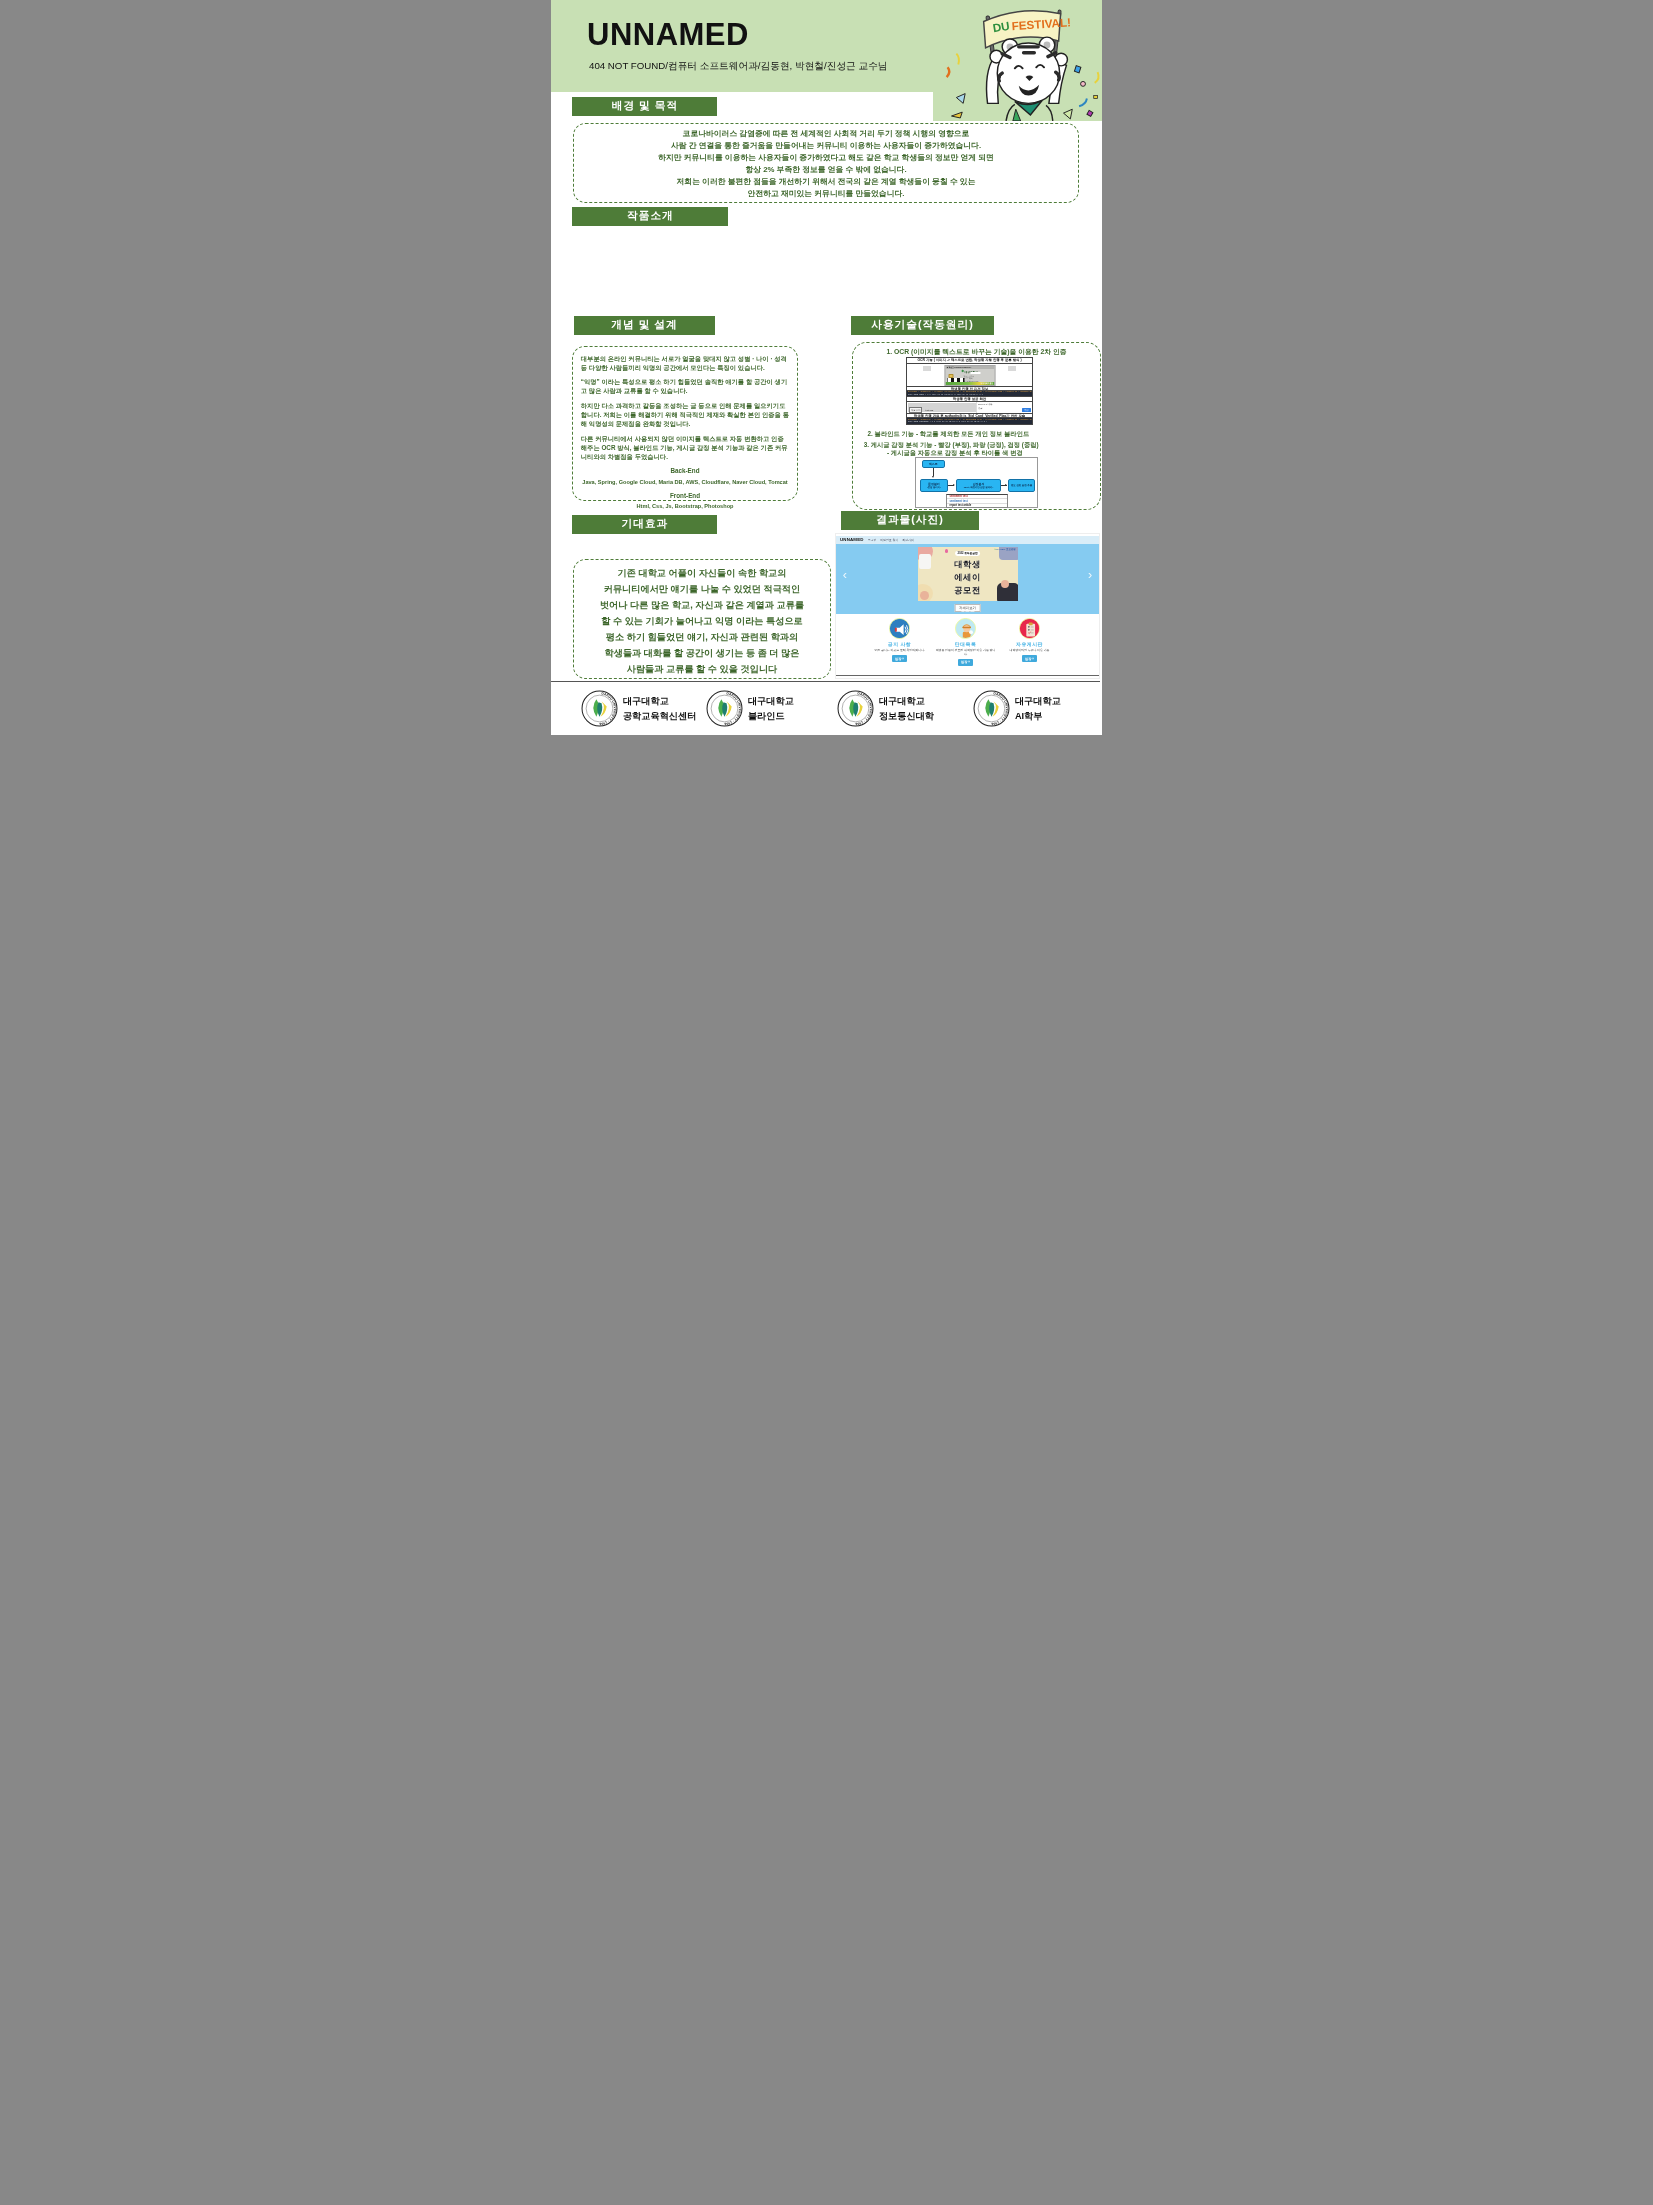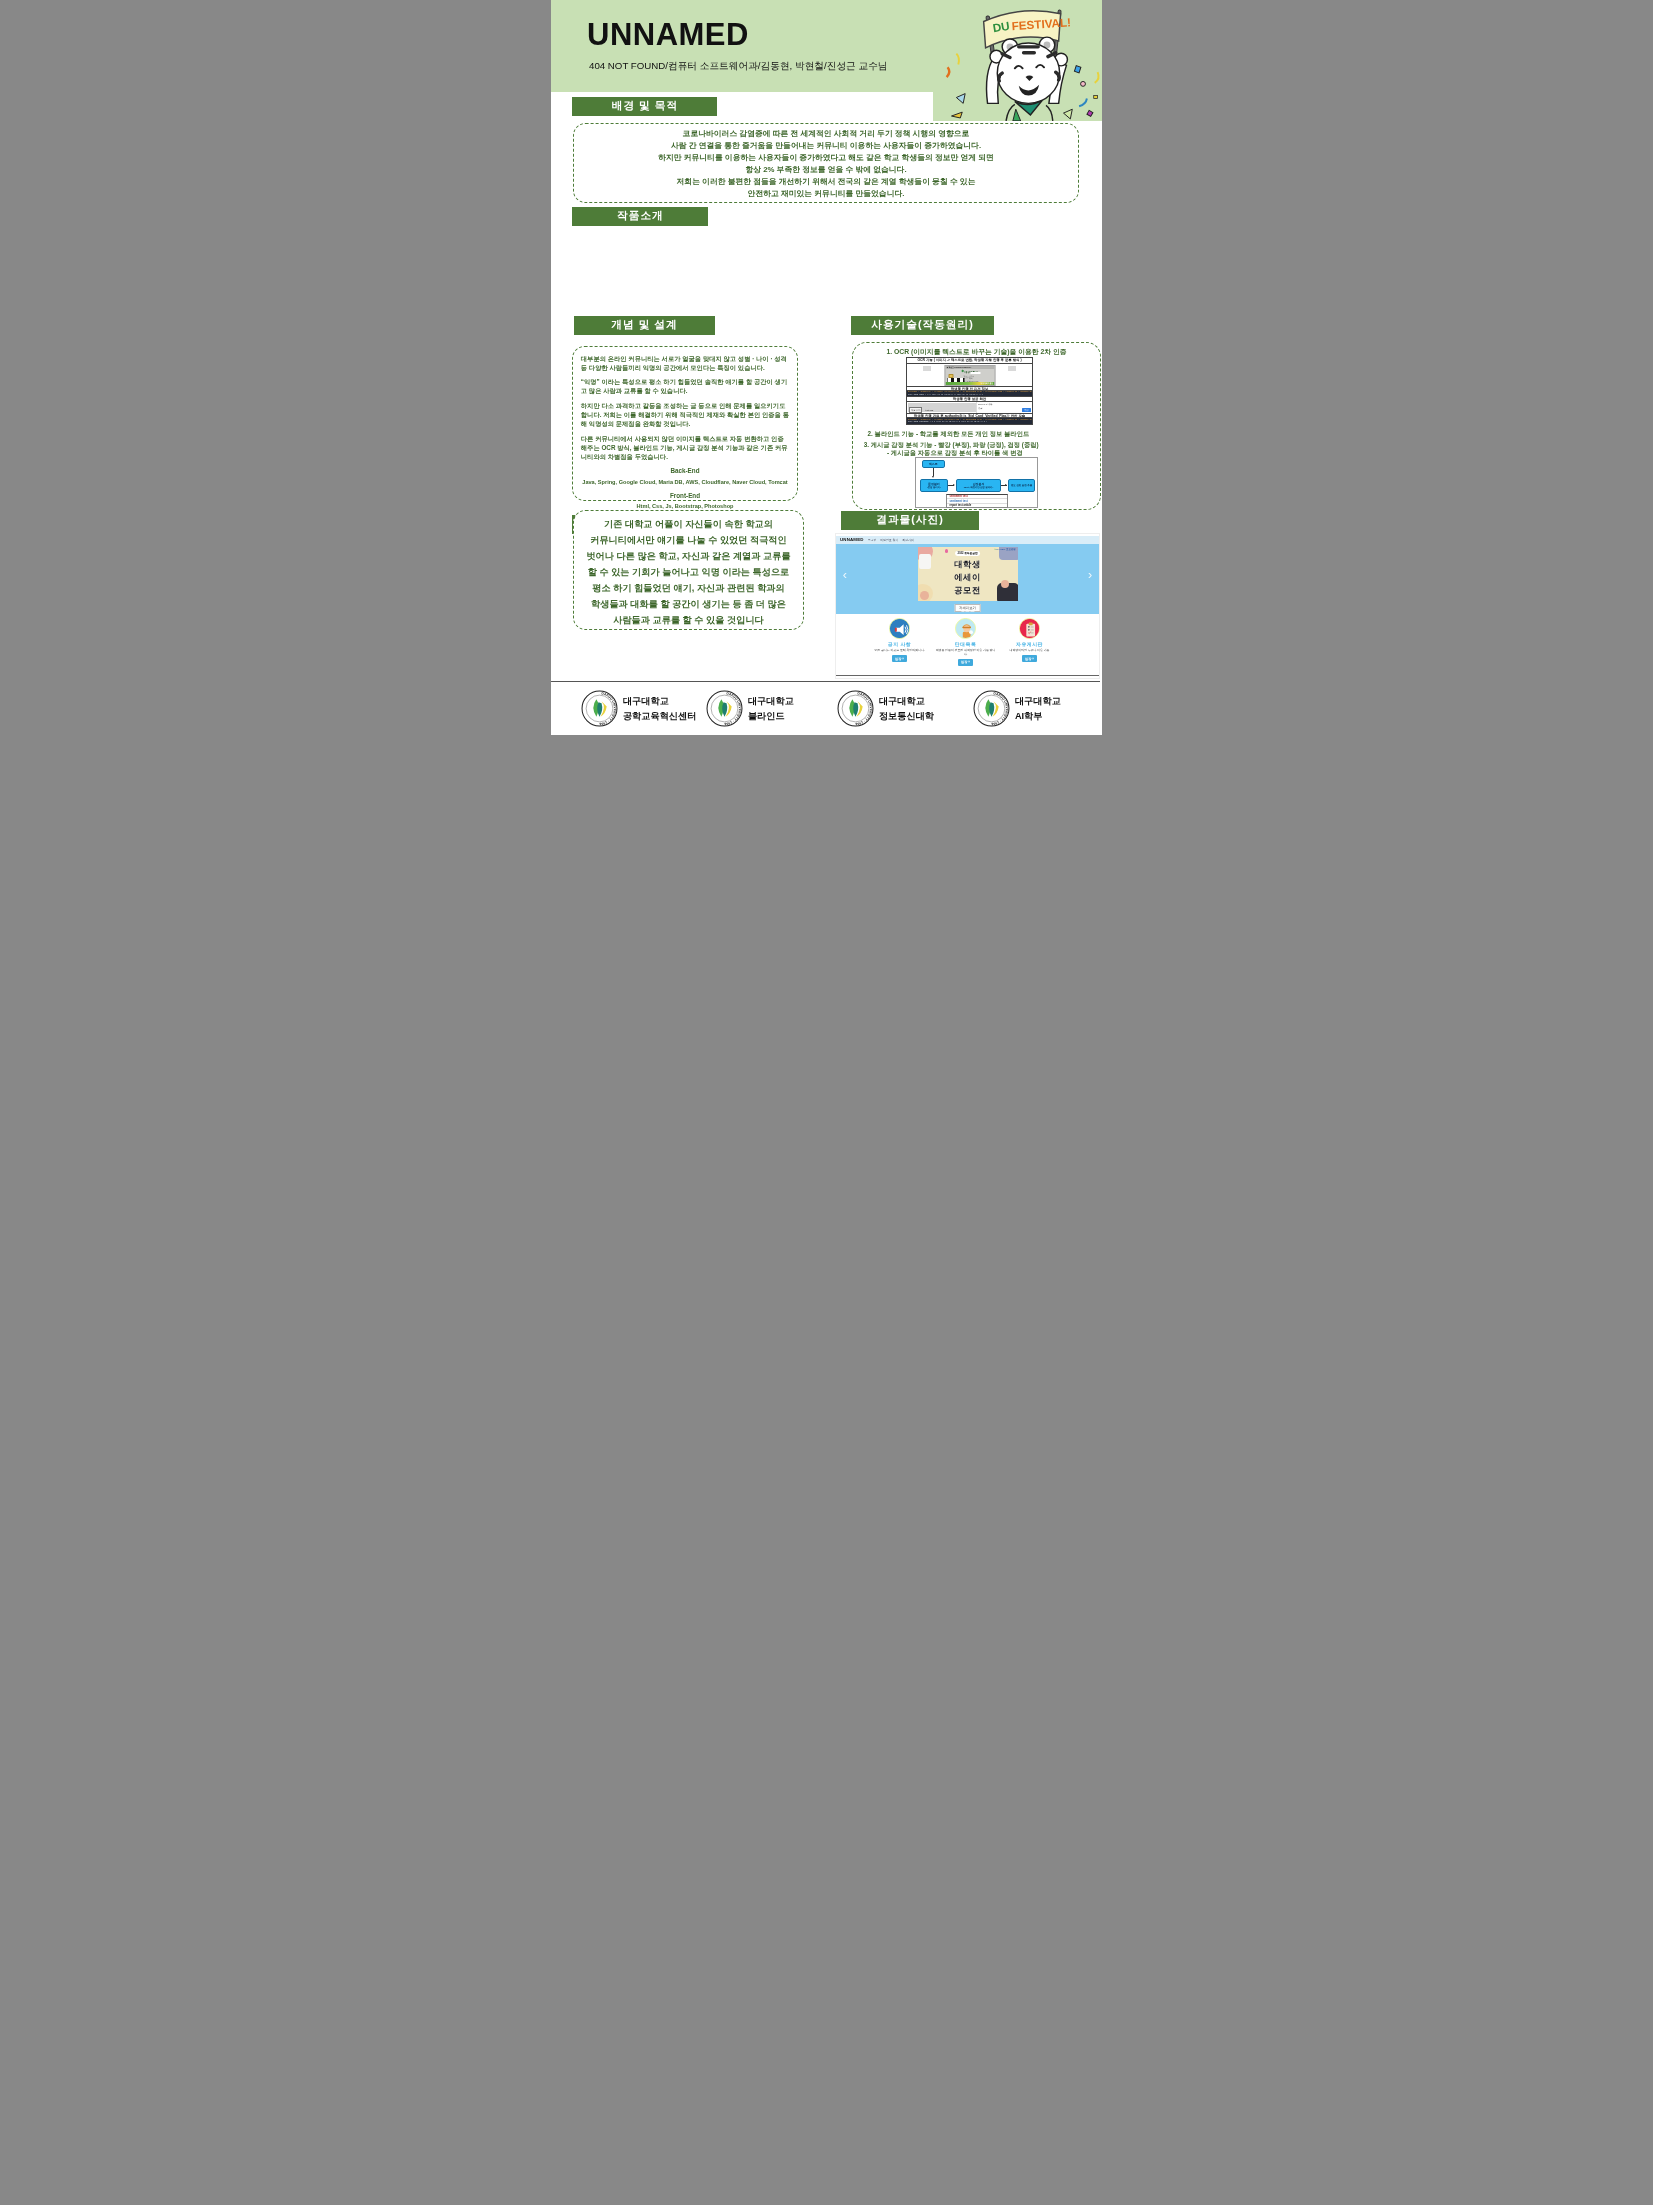--- a/index.html
+++ b/index.html
@@ -180,21 +180,21 @@
   </div>
   <div class="dashed box1 centerlines gtext" style="left:22px; top:123px; width:506px; height:80px; padding-top:4.4px;">
     <div>코로나바이러스 감염증에 따른 전 세계적인 사회적 거리 두기 정책 시행의 영향으로</div>
     <div>사람 간 연결을 통한 즐거움을 만들어내는 커뮤니티 이용하는 사용자들이 증가하였습니다.</div>
     <div>하지만 커뮤니티를 이용하는 사용자들이 증가하였다고 해도 같은 학교 학생들의 정보만 얻게 되면</div>
     <div>항상 2% 부족한 정보를 얻을 수 밖에 없습니다.</div>
     <div>저희는 이러한 불편한 점들을 개선하기 위해서 전국의 같은 계열 학생들이 뭉칠 수 있는</div>
     <div>안전하고 재미있는 커뮤니티를 만들었습니다.</div>
   </div>
 
-  <div class="bar" style="left:21.4px; top:207px; width:136px;">
+  <div class="bar" style="left:21.4px; top:207px; width:156px;">
     <span>작품소개</span>
   </div>
 
   <div class="bar" style="left:23px; top:316px; width:141px;">
     <span>개념 및 설계</span>
   </div>
   <div class="dashed concept gtext" style="left:21px; top:346px; width:226px; height:155px;">
     <p>대부분의 온라인 커뮤니티는 서로가 얼굴을 맞대지 않고 성별 · 나이 · 성격 등 다양한 사람들끼리 익명의 공간에서 모인다는 특징이 있습니다.</p>
     <p>“익명” 이라는 특성으로 평소 하기 힘들었던 솔직한 얘기를 할 공간이 생기고 많은 사람과 교류를 할 수 있습니다.</p>
     <p>하지만 다소 과격하고 갈등을 조성하는 글 등으로 인해 문제를 일으키기도 합니다. 저희는 이를 해결하기 위해 적극적인 제재와 확실한 본인 인증을 통해 익명성의 문제점을 완화할 것입니다.</p>
@@ -293,21 +293,21 @@
         <div class="sentrow" style="color:#b22222;">sentiment test</div>
         <div class="sentrow" style="color:#2d6db5;">sentiment test</div>
         <div class="sentrow" style="color:#111; border-bottom:none;">report test article</div>
       </div>
     </div>
   </div>
 
   <div class="bar" style="left:21.4px; top:515px; width:145px;">
     <span>기대효과</span>
   </div>
-  <div class="dashed expect centerlines gtext" style="left:22px; top:510px; width:231px; height:120px; padding-top:4.9px;">
+  <div class="dashed expect centerlines gtext" style="left:22px; top:559px; width:258px; height:120px; padding-top:4.9px;">
     <div>기존 대학교 어플이 자신들이 속한 학교의</div>
     <div>커뮤니티에서만 얘기를 나눌 수 있었던 적극적인</div>
     <div>벗어나 다른 많은 학교, 자신과 같은 계열과 교류를</div>
     <div>할 수 있는 기회가 늘어나고 익명 이라는 특성으로</div>
     <div>평소 하기 힘들었던 얘기, 자신과 관련된 학과의</div>
     <div>학생들과 대화를 할 공간이 생기는 등 좀 더 많은</div>
     <div>사람들과 교류를 할 수 있을 것입니다</div>
   </div>
 
   <div class="bar" style="left:290px; top:511px; width:138px;">

